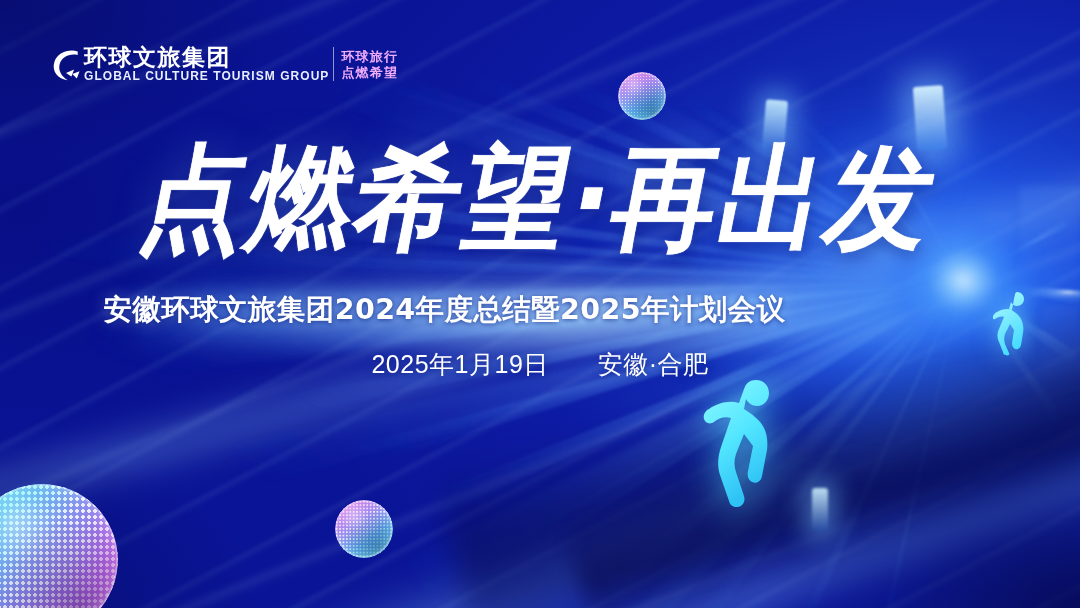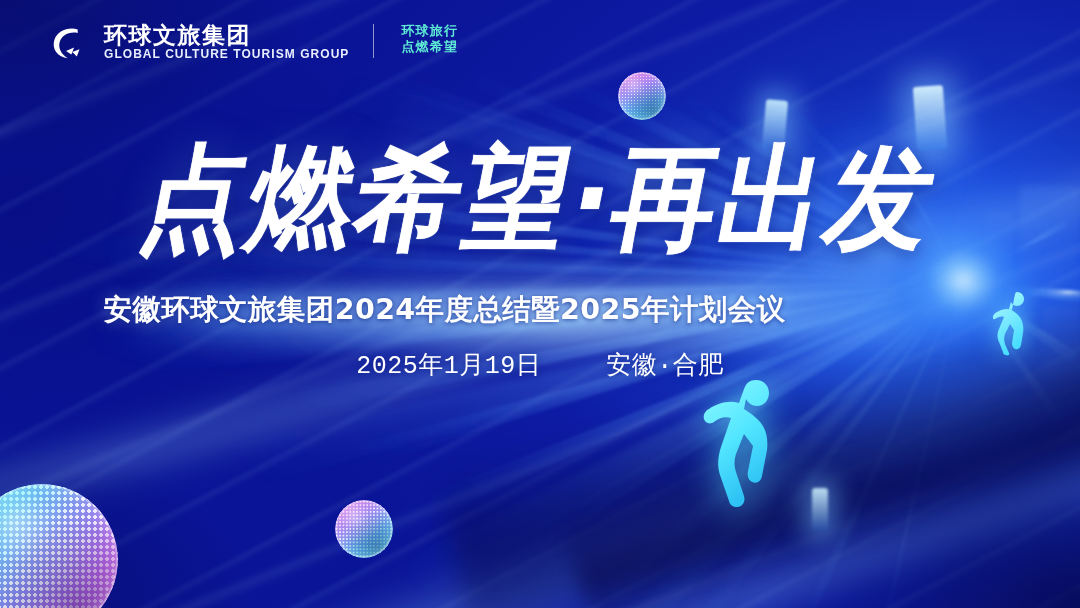--- a/index.html
+++ b/index.html
@@ -150,24 +150,24 @@
   
   .ghost-block {
     position: absolute;
     background: linear-gradient(160deg, rgba(120,180,255,0.14), rgba(70,140,250,0.05));
     filter: blur(3px);
   }
 
   
   .logo {
     position: absolute;
-    left: 48px; top: 24px;
+    left: 48px; top: 46px;
     display: flex;
-    align-items: flex-start;
-    gap: 20px;
+    align-items: center;
+    gap: 0;
     z-index: 40;
   }
   .logo-mark {
     width: 36px; height: 36px;
     flex: 0 0 auto;
     display: block;
   }
   .logo-words { display: flex; flex-direction: column; gap: 1px; }
   .logo-cn {
     font-size: 23px;
@@ -193,21 +193,21 @@
     margin: 0 7px 0 4px;
   }
   .logo-tag {
     display: flex; flex-direction: column;
     justify-content: center;
     gap: 3px;
   }
   .logo-tag span {
     font-size: 13px;
     font-weight: bold;
-    color: #5eead4;
+    color: #f0abfc;
     letter-spacing: 1.2px;
     line-height: 1;
     white-space: nowrap;
     font-family: "DejaVu Sans", "Liberation Sans", sans-serif;
   }
 
   
   .headline-wrap {
     position: absolute;
     left: 0; top: 140px;
@@ -264,21 +264,21 @@
     text-shadow: 0 1px 5px rgba(10,30,130,0.75), 0 0 16px rgba(170,215,255,0.5);
   }
 
   
   .meta {
     position: absolute;
     left: 0; top: 348px;
     width: 1080px;
     text-align: center;
     z-index: 38;
-    font-family: Liberation Mono, monospace;
+    font-family: Liberation Sans, sans-serif;
     font-size: 25px;
     color: #ffffff;
     letter-spacing: 0.5px;
     white-space: nowrap;
     text-shadow: 0 1px 7px rgba(10,30,130,0.8);
   }
   .meta .gap { display: inline-block; width: 34px; }
 
   
   .sphere {

